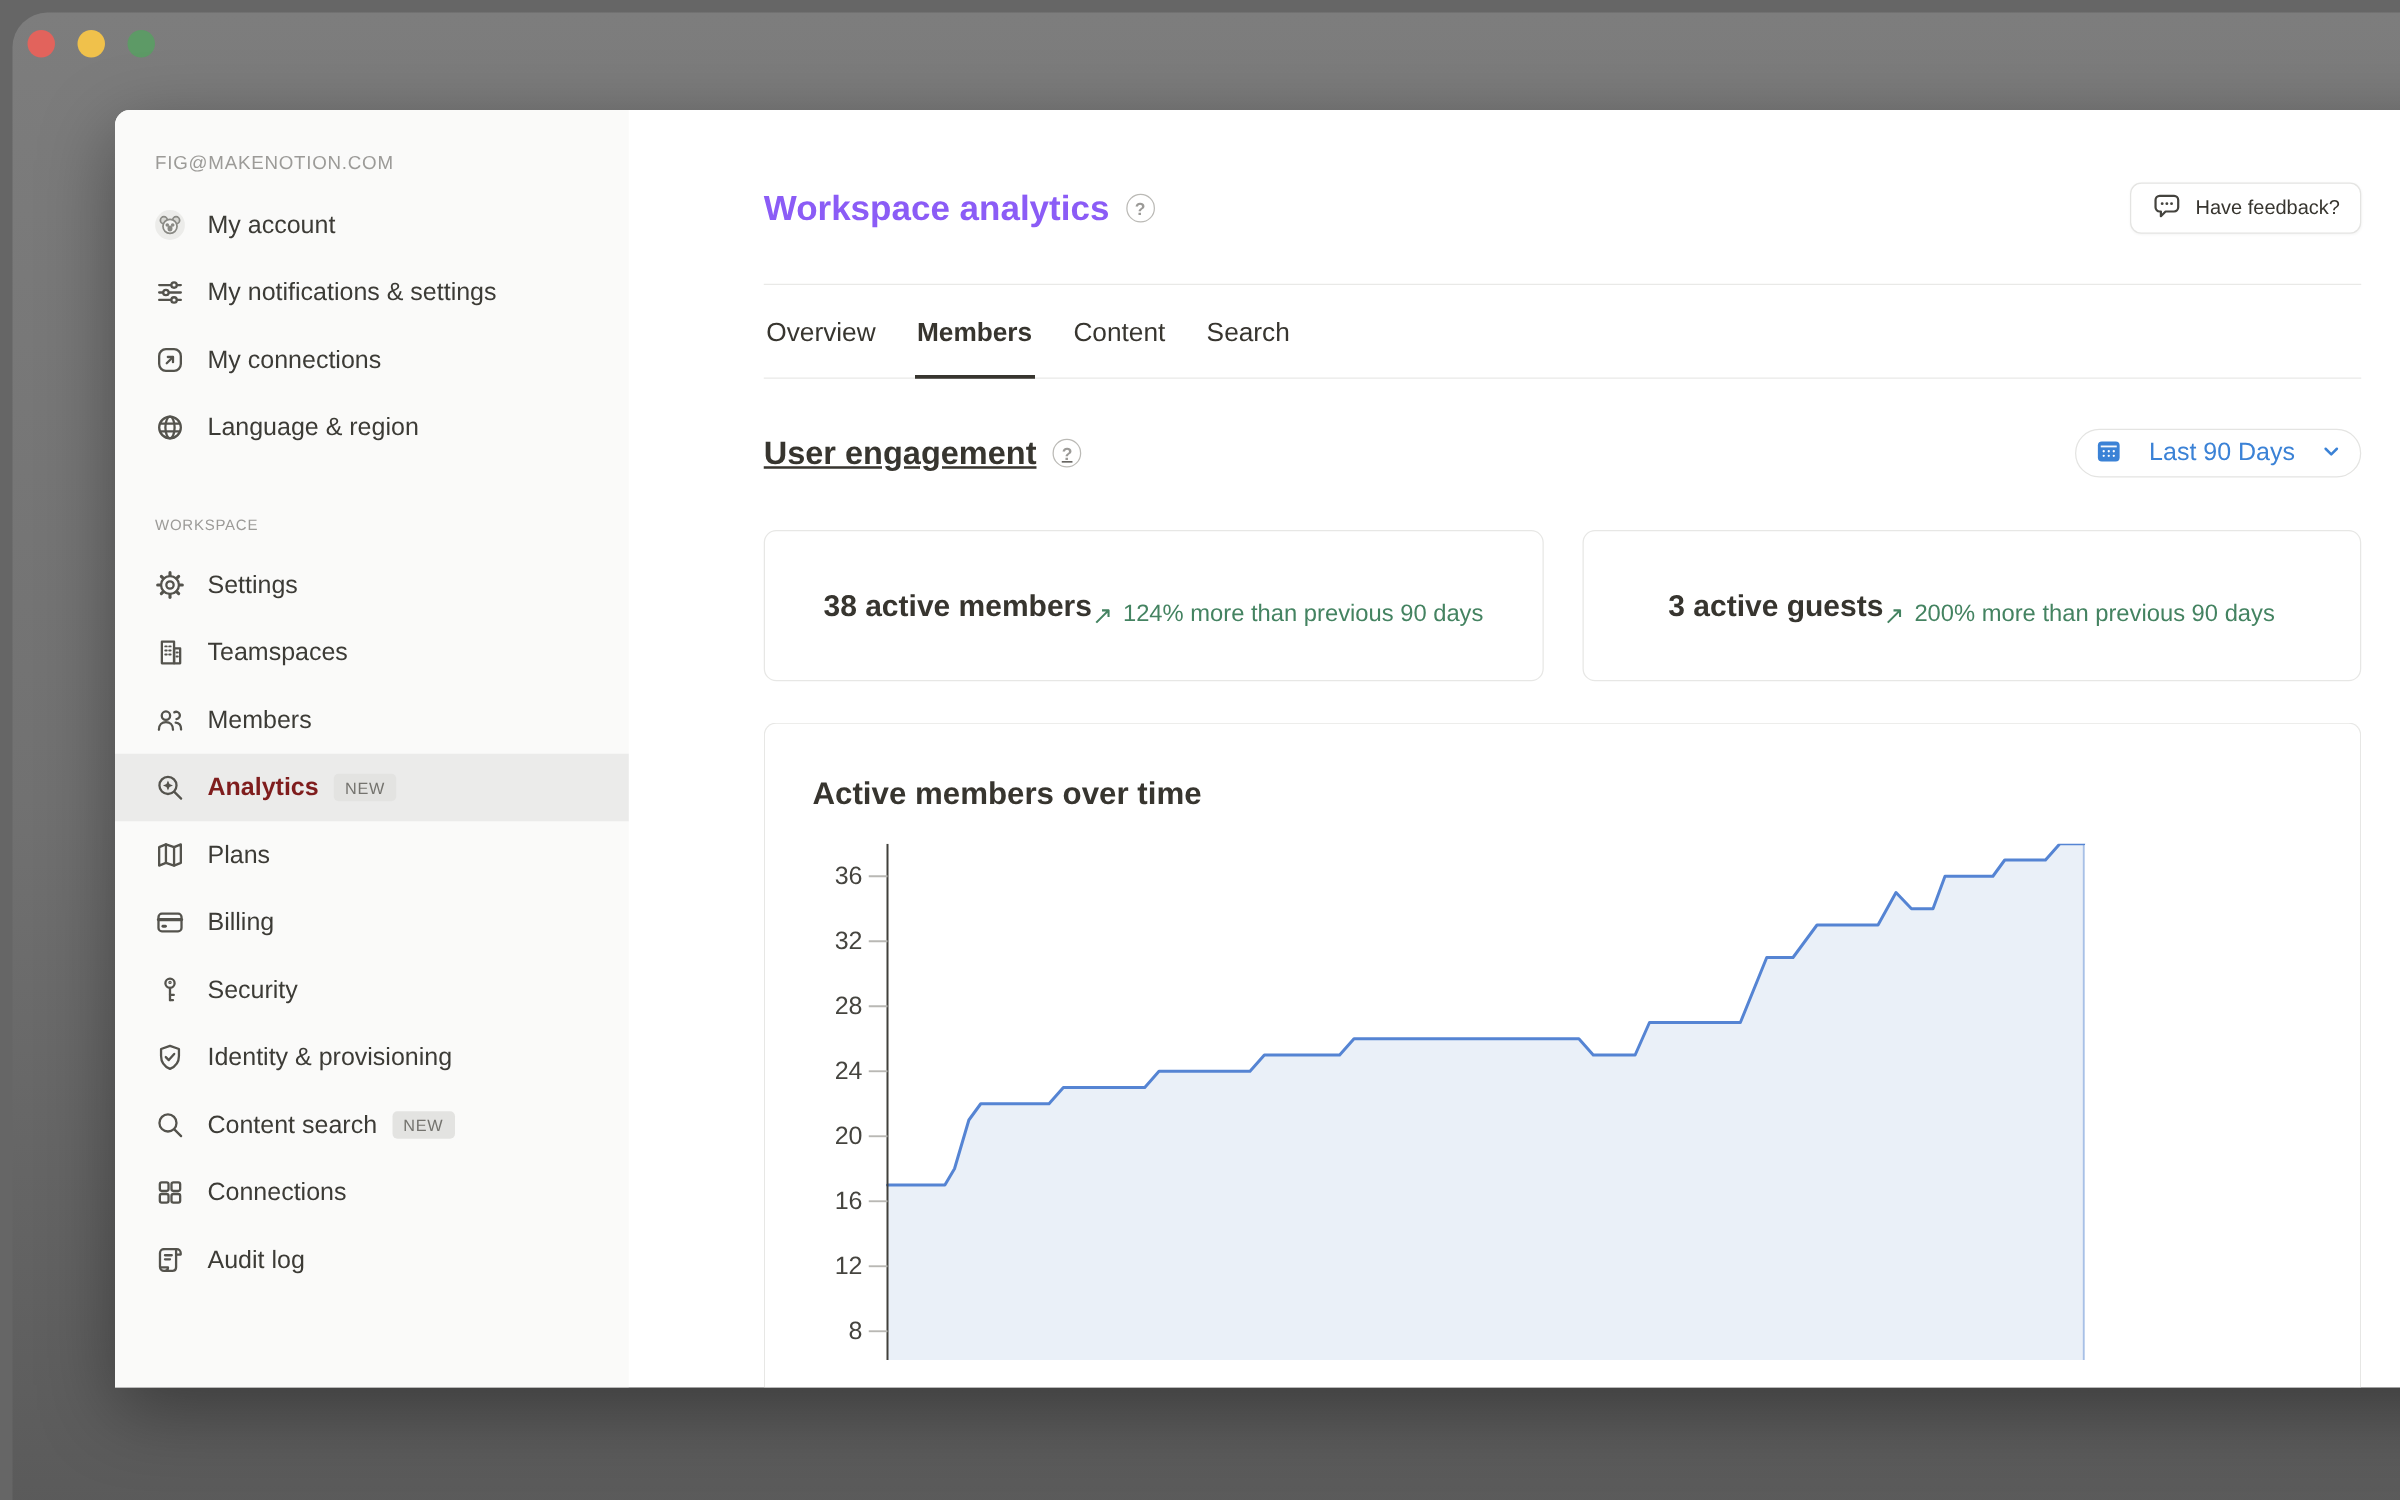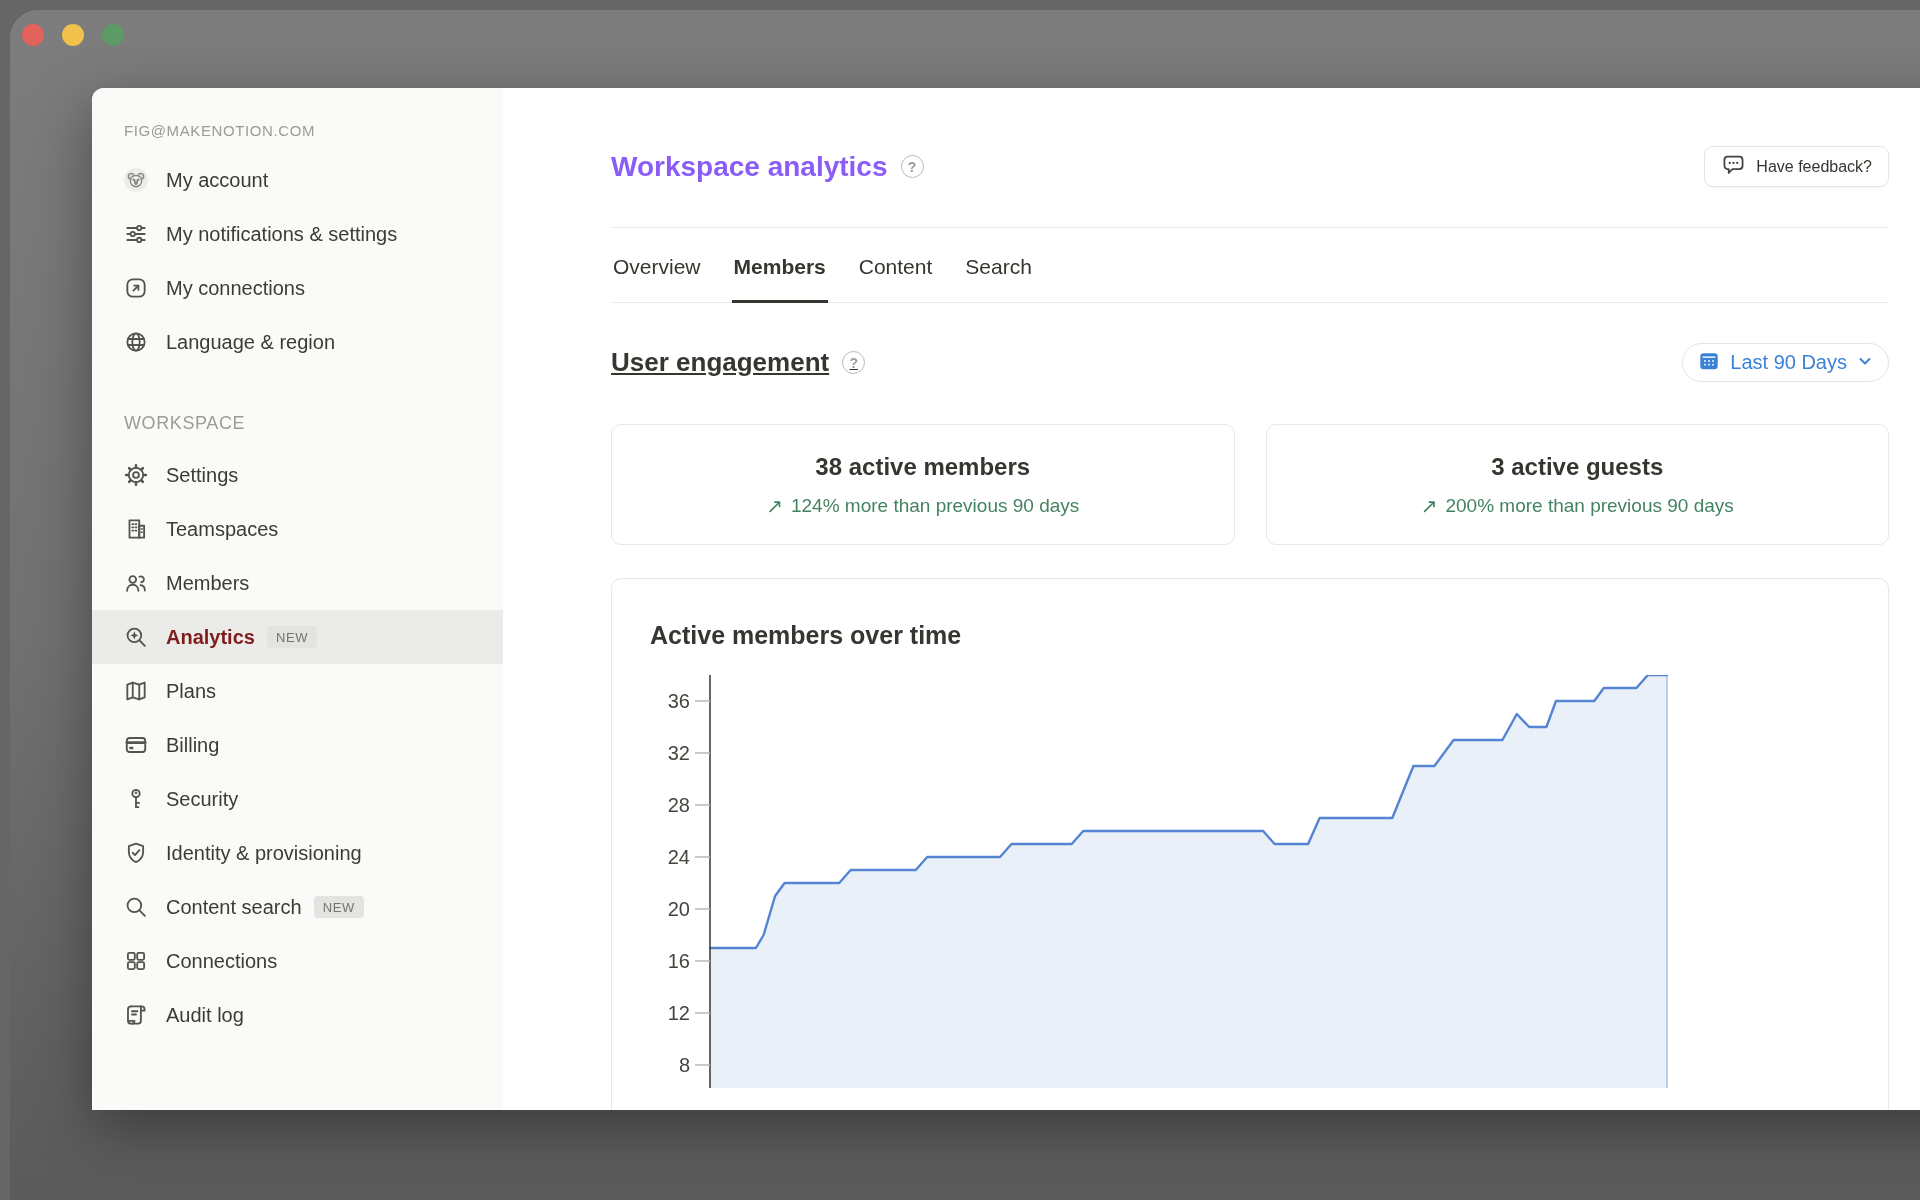--- a/index.html
+++ b/index.html
@@ -18,21 +18,21 @@
 
   
   .sidebar { width:411px; flex:none; background:#fafaf9; padding:34px 24px 0 26px; }
   .acct-header { font-size:15px; font-weight:500; letter-spacing:.6px; color:#9c9b98; padding-left:6px; }
   .nav { margin-top:14px; }
   .srow { display:flex; align-items:center; min-height:54px; padding:2px 0 2px 5px; cursor:pointer; }
   .srow .sicon { width:26px; height:26px; flex:none; display:flex; align-items:center; justify-content:center; }
   .srow .slabel { margin-left:17px; font-size:20px; color:#3c3b36; line-height:34px; max-width:250px; }
   .srow.selected { margin-left:-31px; margin-right:-24px; padding-left:36px; background:#ebebea; }
   .srow.selected .slabel { font-weight:700; color:#7f1d1d; }
-  .ws-header { margin-top:44px; font-size:18px; font-weight:500; letter-spacing:.6px; color:#9c9b98; padding-left:6px; }
+  .ws-header { margin-top:44px; font-size:12px; font-weight:500; letter-spacing:.6px; color:#9c9b98; padding-left:6px; }
   .badge { display:inline-block; margin-left:12px; padding:4px 9px 3px; border-radius:4px;
     background:#e3e3e1; color:#74736e; font-size:13px; font-weight:500; letter-spacing:.6px; }
 
   
   .main { flex:1; padding:0 107px 0 108px; display:flex; flex-direction:column; }
   .header-row { margin-top:58px; display:flex; align-items:center; justify-content:space-between; }
   .title-wrap { display:flex; align-items:center; }
   .page-title { font-size:28px; font-weight:700; color:#8b5cf6; }
   .help { width:23px; height:23px; border:1.4px solid #bbbab6; border-radius:50%; color:#9b9a97;
     font-size:14px; font-weight:600; display:flex; align-items:center; justify-content:center; margin-left:13px; cursor:pointer; }
@@ -43,27 +43,27 @@
   .divider { height:1px; background:#e9e9e7; margin-top:40px; }
 
   .tabs { display:flex; gap:29px; border-bottom:1px solid #e9e9e7; }
   .tab { padding:27px 2px 21px; font-size:21px; font-weight:500; color:#37352f; cursor:pointer;
     border-bottom:3px solid transparent; margin-bottom:-1px; }
   .tab.active { font-weight:700; border-bottom-color:#37352f; }
 
   .section-row { margin-top:40px; display:flex; align-items:center; justify-content:space-between; }
   .section-title-wrap { display:flex; align-items:center;text-decoration:underline; }
   .section-title { font-size:26px; font-weight:700; color:#37352f; }
-  .range-pill { display:flex; align-items:center; gap:10px; height:39px; padding:0 15px;
+  .range-pill { display:flex; align-items:center; gap:21px; height:39px; padding:0 15px;
     border:1px solid #e4e4e2; border-radius:20px; background:#fff; cursor:pointer; }
   .range-pill .rlabel { font-size:20px; font-weight:500; color:#3b82d6; }
 
   .cards-row { margin-top:42px; display:flex; gap:31px; }
   .stat-card { flex:1; height:121px; border:1px solid #e7e7e5; border-radius:10px; background:#fff;
-    display:flex; flex-direction:column; align-items:center; justify-content:center; padding-top:2px; }
+    display:flex; flex-direction:row; align-items:center; justify-content:center; padding-top:2px; }
   .stat-value { font-size:24px; font-weight:700; color:#37352f; }
   .stat-delta { margin-top:13px; font-size:19px; color:#448361; display:flex; align-items:center; gap:8px; }
   .stat-delta .arrow { font-size:20px; }
 
   .chart-card { margin-top:33px; flex:1; border:1px solid #e7e7e5; border-bottom:none;
     border-radius:10px 10px 0 0; background:#fff; overflow:hidden; position:relative; }
   .chart-title { position:absolute; left:38px; top:42px; font-size:25px; font-weight:700; color:#37352f; }
   .chart-svg { position:absolute; left:0; top:96px; }
 </style>
 </head>

